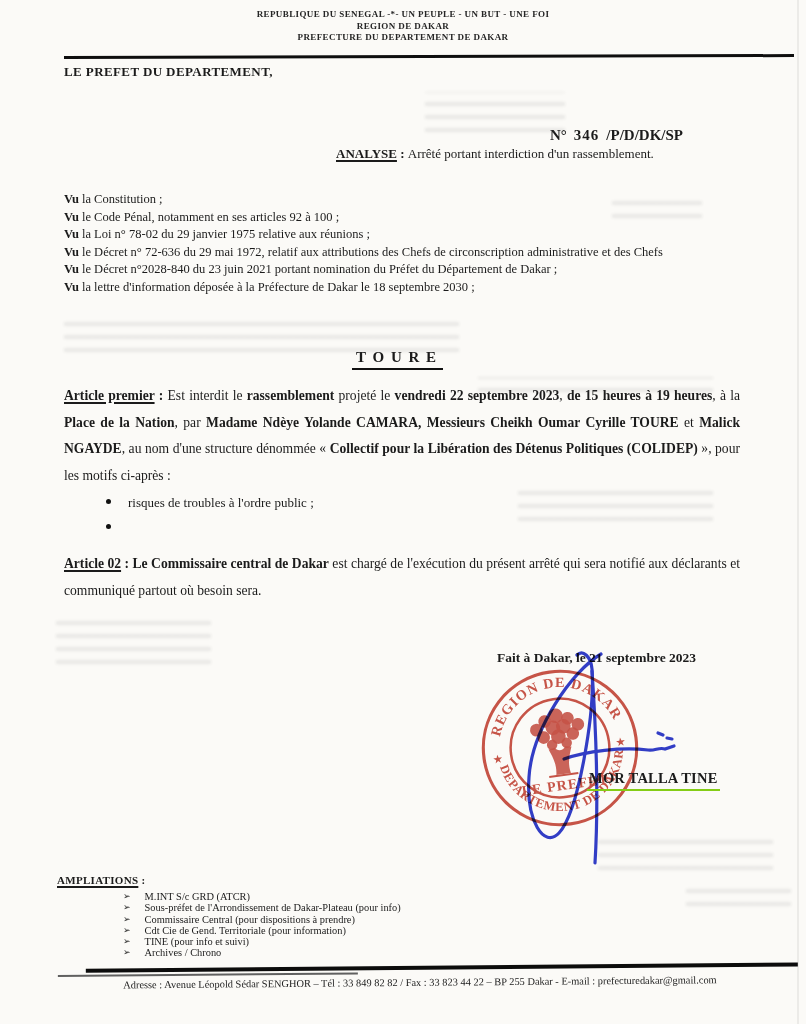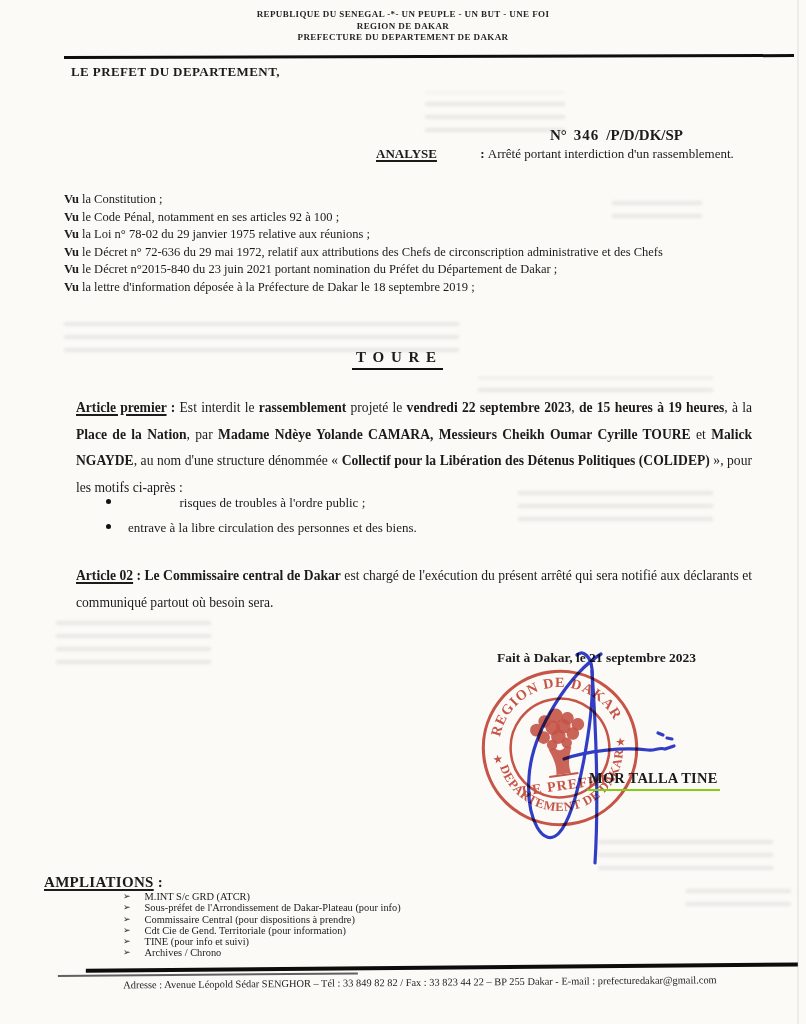--- a/index.html
+++ b/index.html
@@ -4,43 +4,43 @@
 <style>
   html,body{margin:0;padding:0;background:#e9e9e7;}
   .page{position:relative;width:806px;height:1024px;background:#fbfaf7;
         font-family:Liberation Serif, serif;color:#1b1b1b;overflow:hidden;margin:0 auto;}
   .b{font-weight:700}
   .u{text-decoration:underline;text-decoration-thickness:1.5px;text-underline-offset:2px;}
 
   .doc-header{position:absolute;top:9px;left:0;width:100%;text-align:center;
               font-weight:700;font-size:9px;line-height:11.5px;letter-spacing:.4px;color:#262626;}
   .rule{position:absolute;top:55px;left:64px;width:730px;height:3px;background:#0e0e0e;transform:rotate(-.15deg);}
-  .issuer{position:absolute;top:64px;left:71px;font-size:13px;font-weight:700;letter-spacing:.4px;}
+  .issuer{position:absolute;top:64px;left:64px;font-size:13px;font-weight:700;letter-spacing:.4px;}
   .ref{position:absolute;top:95px;left:550px;font-size:15px;font-weight:700;margin-top:32px;}
   .ref .num{margin:0 7px;letter-spacing:1px;}
   .analyse{position:absolute;top:146px;left:336px;font-size:13px;}
-  .analyse .lbl{font-weight:700;margin-left:40px;}
+  .analyse .lbl{font-weight:700;}
   .visas{position:absolute;top:191px;left:64px;width:714px;font-size:12.5px;line-height:17.6px;}
   .visa{padding-left:17px;text-indent:-17px;white-space:nowrap;}
   .visa.cont{padding-left:20px;text-indent:0;}
   .arrete{position:absolute;top:349px;left:352px;font-size:15px;font-weight:700;letter-spacing:.45em;
           border-bottom:2.5px solid #111;padding:0 0 2px 4px;}
-  .par{position:absolute;left:64px;width:676px;font-size:13.6px;line-height:26.5px;text-align:justify;margin:12px;}
+  .par{position:absolute;left:64px;width:676px;font-size:13.6px;line-height:26.5px;text-align:justify;margin:0;}
   .par-a1{top:383px;}
   .par-a2{top:551px;}
   .motifs{position:absolute;top:490px;left:104px;margin:0;padding:0;list-style:none;font-size:13px;line-height:25px;}
   .motifs li{position:relative;padding-left:24px;text-align:center;}
   .dot{position:absolute;left:2px;top:9px;width:5px;height:5px;border-radius:50%;background:#111;}
   .dateline{position:absolute;top:650px;left:497px;font-size:13.5px;font-weight:700;}
   .stamp{position:absolute;top:664px;left:466px;width:188px;height:168px;transform:rotate(-8deg);
          opacity:.86;mix-blend-mode:multiply;}
   .sig{position:absolute;top:645px;left:500px;width:190px;height:225px;opacity:.95;mix-blend-mode:multiply;}
   .signatory{position:absolute;top:770px;left:587px;font-size:14.5px;font-weight:700;letter-spacing:.2px;
              border-bottom:2px solid #84cc16;padding:0 2px 2px 2px;}
-  .ampl-label{position:absolute;top:874px;left:44px;font-size:15px;font-weight:700;letter-spacing:.3px;}
+  .ampl-label{position:absolute;top:874px;left:57px;font-size:11px;font-weight:700;letter-spacing:.3px;}
   .ampl-list{position:absolute;top:891px;left:123px;font-size:10.4px;}
   .ampl-item{display:flex;gap:14px;height:11.3px;align-items:flex-start;}
   .arrow{font-size:9px;line-height:11px;color:#222;}
   .ampl-text{line-height:11px;white-space:nowrap;}
   .footer-wrap{position:absolute;left:0;top:958px;width:806px;height:60px;transform:rotate(-.5deg);}
   .f-line-thick{position:absolute;top:8px;left:86px;width:712px;height:4px;background:#0c0c0c;}
   .f-line-thin{position:absolute;top:14px;left:58px;width:300px;height:1.5px;background:#3a3a3a;opacity:.8;}
   .address{position:absolute;top:19px;left:92px;width:656px;text-align:center;font-size:10.4px;color:#222;white-space:nowrap;}
   .ghost{position:absolute;filter:blur(1.4px);opacity:.45;pointer-events:none;
          background:repeating-linear-gradient(0deg, rgba(120,120,120,.30) 0 4px, transparent 4px 13px);}
@@ -75,31 +75,31 @@
 
   <div class="analyse">
     <span class="lbl u">ANALYSE</span><span class="lbl"> : </span><span>Arrêté portant interdiction d'un rassemblement.</span>
   </div>
 
   <div class="visas">
     <div class="visa"><span class="b">Vu</span><span> la Constitution ;</span></div>
     <div class="visa"><span class="b">Vu</span><span> le Code Pénal, notamment en ses articles 92 à 100 ;</span></div>
     <div class="visa"><span class="b">Vu</span><span> la Loi n° 78-02 du 29 janvier 1975 relative aux réunions ;</span></div>
     <div class="visa"><span class="b">Vu</span><span> le Décret n° 72-636 du 29 mai 1972, relatif aux attributions des Chefs de circonscription administrative et des Chefs</span></div>
-    <div class="visa"><span class="b">Vu</span><span> le Décret n°2015-840 du 23 juin 2021 portant nomination du Préfet du Département de Dakar ;</span></div>
-    <div class="visa"><span class="b">Vu</span><span> la lettre d'information déposée à la Préfecture de Dakar le 18 septembre 2019 ;</span></div>
+    <div class="visa"><span class="b">Vu</span><span> le Décret n°2028-840 du 23 juin 2021 portant nomination du Préfet du Département de Dakar ;</span></div>
+    <div class="visa"><span class="b">Vu</span><span> la lettre d'information déposée à la Préfecture de Dakar le 18 septembre 2030 ;</span></div>
   </div>
 
   <div class="arrete">TOURE</div>
 
   <p class="par par-a1"><span class="b u">Article premier</span><span class="b"> : </span><span>Est interdit le </span><span class="b">rassemblement</span><span> projeté le </span><span class="b">vendredi 22 septembre 2023</span><span>, </span><span class="b">de 15 heures à 19 heures</span><span>, à la </span><span class="b">Place de la Nation</span><span>, par </span><span class="b">Madame Ndèye Yolande CAMARA, Messieurs Cheikh Oumar Cyrille TOURE</span><span> et </span><span class="b">Malick NGAYDE</span><span>, au nom d'une structure dénommée « </span><span class="b">Collectif pour la Libération des Détenus Politiques (COLIDEP)</span><span> », pour les motifs ci-après :</span></p>
 
   <ul class="motifs">
     <li><span class="dot"></span><span>risques de troubles à l'ordre public ;</span></li>
-    <li><span class="dot"></span><span>entrave à la libre circulation des personnes et des biens.</span></li>
+    <li><span class="dot"></span></li>
   </ul>
 
   <p class="par par-a2"><span class="b u">Article 02</span><span class="b"> : </span><span class="b">Le Commissaire central de Dakar</span><span> est chargé de l'exécution du présent arrêté qui sera notifié aux déclarants et communiqué partout où besoin sera.</span></p>
 
   <div class="dateline">Fait à Dakar, le 21 septembre 2023</div>
 
   <svg class="stamp" viewBox="0 0 160 160" aria-hidden="true">
     <g fill="none" stroke="#c0392b">
       <circle cx="80" cy="80" r="73" stroke-width="3"></circle>
       <circle cx="80" cy="80" r="47" stroke-width="2.4"></circle>

